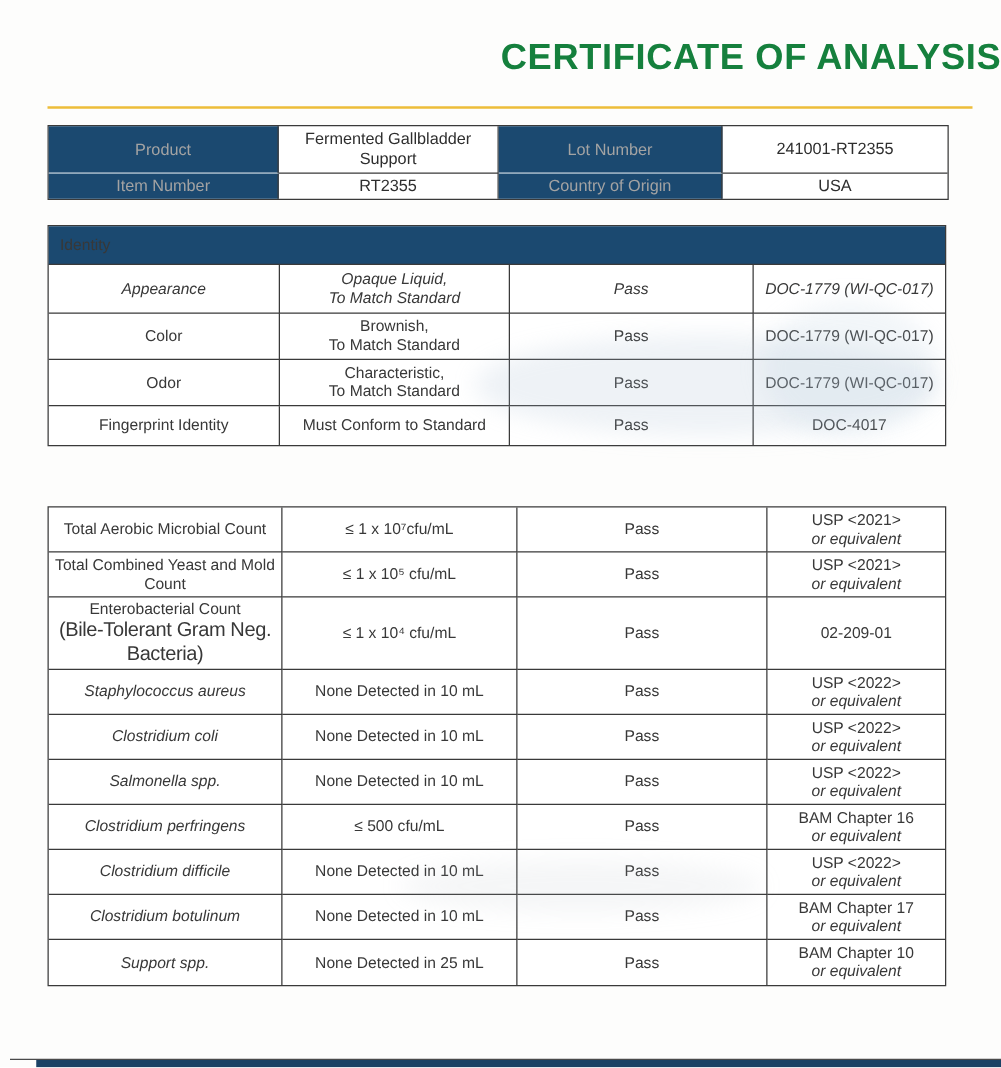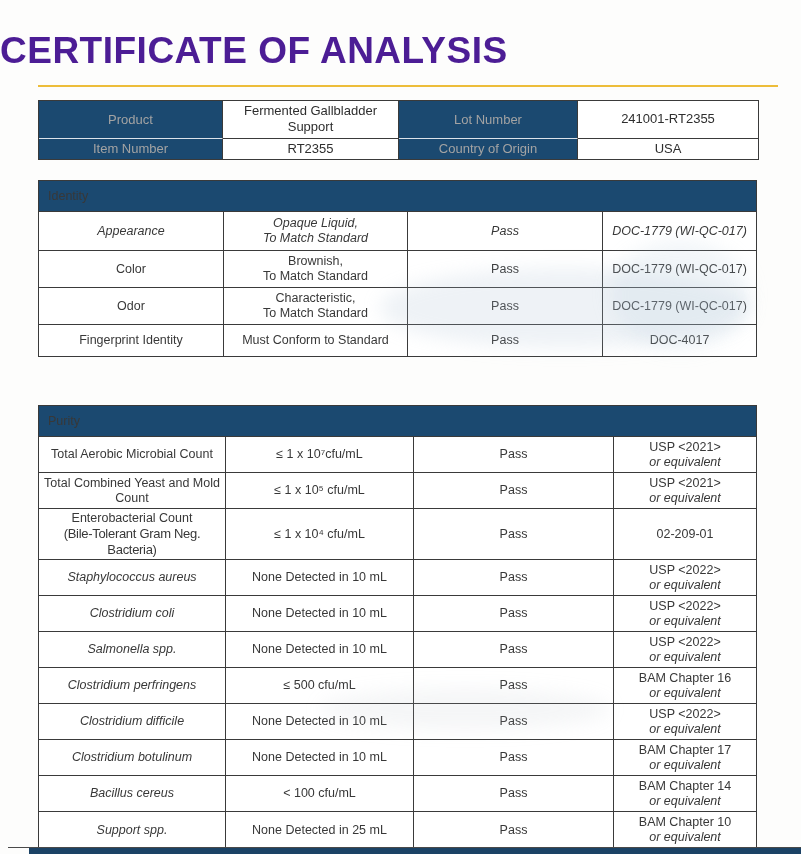--- a/index.html
+++ b/index.html
@@ -13,25 +13,25 @@
     width: 801px;
     height: 854px;
     background: #fdfdfc;
     overflow: hidden;
   }
   .title {
     position: absolute;
     top: 30px;
     left: 0;
     right: 0;
-    text-align: left;
-    font-size: 37px;
+    text-align: right;
+    font-size: 29px;
     font-weight: bold;
     letter-spacing: 0.5px;
-    color: #4c1d95;
+    color: #15803d;
   }
   .accent-rule {
     position: absolute;
     top: 85px;
     left: 38px;
     width: 740px;
     height: 2px;
     background: #edbd3a;
   }
   table {
@@ -86,21 +86,21 @@
     font-size: 13.5px;
     padding-left: 9px;
     border-bottom: 1px solid #3a3a3a;
     height: 26px;
   }
   .rtable td { font-size: 12.5px; line-height: 1.2; color: #383838; }
   .c-test { font-size: 12px; }
   .c-method { font-size: 12px; }
   .equiv { font-style: italic; }
   .italic .t-line { font-style: italic; }
-  .test-sub { font-size: 13px; letter-spacing: -0.3px; }
+  .test-sub { font-size: 16px; letter-spacing: -0.3px; }
   .itable .r-appearance { height: 39px; font-style: italic; }
   .itable .r-color { height: 37px; }
   .itable .r-odor { height: 37px; }
   .itable .r-fingerprint { height: 31px; }
   .utable tr.data-row { height: 36px; }
 
   
   .bottom-line {
     position: absolute;
     top: 847px;
@@ -232,23 +232,20 @@
     </table>
 
   <table class="rtable utable">
     <colgroup>
         <col style="width:187px">
         <col style="width:188px">
         <col style="width:200px">
         <col style="width:142px">
       </colgroup>
     <tbody>
-        <tr class="section-row">
-      <td class="navy" colspan="4">Purity</td>
-    </tr>
     <tr class="data-row">
       <td class="c-test">
             <div class="t-line">Total Aerobic Microbial Count</div>
             <div class="t-line"></div>
           </td>
       <td class="c-spec">≤ 1 x 10⁷cfu/mL</td>
       <td class="c-result">Pass</td>
       <td class="c-method">
             <div>USP &lt;2021&gt;</div>
             <div class="equiv">or equivalent</div>
@@ -334,31 +331,20 @@
           </td>
     </tr>
     <tr class="data-row italic">
       <td class="c-test">
             <div class="t-line">Clostridium botulinum</div>
           </td>
       <td class="c-spec">None Detected in 10 mL</td>
       <td class="c-result">Pass</td>
       <td class="c-method">
             <div>BAM Chapter 17</div>
-            <div class="equiv">or equivalent</div>
-          </td>
-    </tr>
-    <tr class="data-row italic">
-      <td class="c-test">
-            <div class="t-line">Bacillus cereus</div>
-          </td>
-      <td class="c-spec">&lt; 100 cfu/mL</td>
-      <td class="c-result">Pass</td>
-      <td class="c-method">
-            <div>BAM Chapter 14</div>
             <div class="equiv">or equivalent</div>
           </td>
     </tr>
     <tr class="data-row italic">
       <td class="c-test">
             <div class="t-line">Support spp.</div>
           </td>
       <td class="c-spec">None Detected in 25 mL</td>
       <td class="c-result">Pass</td>
       <td class="c-method">

